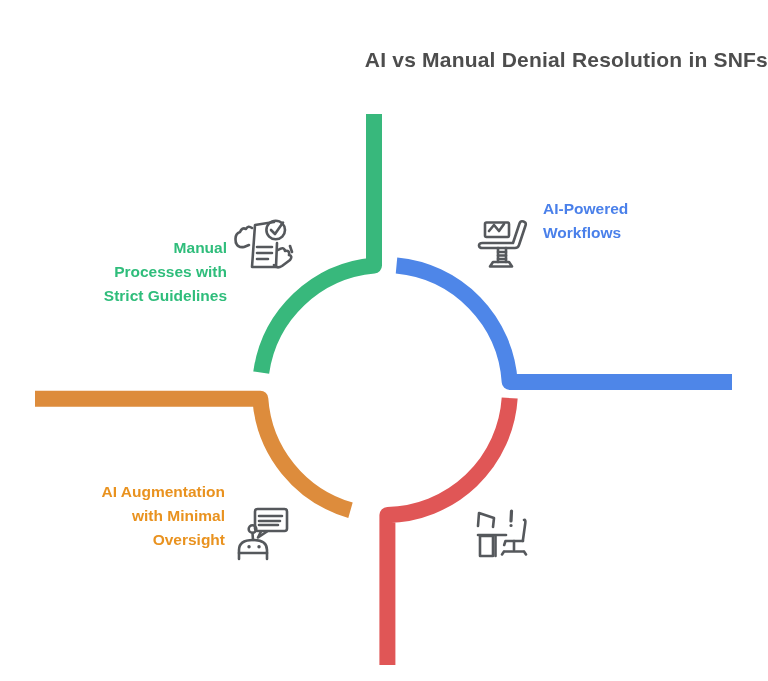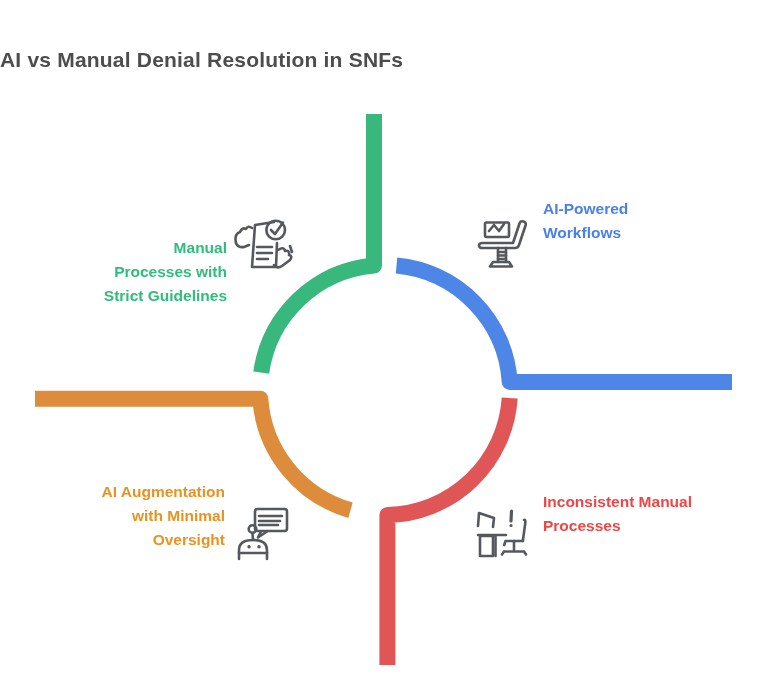--- a/index.html
+++ b/index.html
@@ -1,21 +1,21 @@
 <!DOCTYPE html>
 <html><head>
 <meta charset="utf-8">
 <style>
   html,body{margin:0;padding:0;background:#fff;}
   #stage{
     position:relative;width:768px;height:681px;overflow:hidden;background:#fff;
     font-family:"Liberation Sans",sans-serif;
   }
   .title{
-    position:absolute;top:48px;left:0;width:768px;text-align:left;
+    position:absolute;top:48px;left:0;width:768px;text-align:right;
     font-size:21px;font-weight:bold;letter-spacing:.2px;
   }
   .diagram-svg{position:absolute;left:0;top:0;}
   .seg{fill:none;stroke-width:16;stroke-linecap:butt;stroke-linejoin:round;}
   .seg-outline{fill:none;stroke:#ffffff;stroke-width:21;stroke-linecap:butt;stroke-linejoin:round;}
   .q-label{
     position:absolute;font-size:15.5px;font-weight:bold;line-height:24px;
     white-space:pre-line;
   }
   .q-label.right{text-align:right;}
@@ -51,22 +51,20 @@
 Processes with
 Strict Guidelines</div>
 
   <div class="q-label right" style="left: 25px; top: 480px; width: 200px; color: rgb(233, 146, 31);">AI Augmentation
 with Minimal
 Oversight</div>
 
   <div class="q-label left" style="left: 543px; top: 197px; width: 200px; color: rgb(74, 128, 234);">AI-Powered
 Workflows</div>
 
-  <div class="q-label left" style="left: 543px; top: 490px; width: 210px; color: rgb(238, 70, 70);">Inconsistent Manual
-Processes</div>
 
   <svg class="icon" style="left:234px;top:210px;" width="62" height="62" viewBox="0 0 62 62" stroke="#55585c">
     <path d="M 40 12 L 21 15 L 18 57 L 42 57 L 43 33"></path>
     <path d="M 23 37 H 38 M 23 43 H 38 M 23 49 H 34"></path>
     <circle cx="41.7" cy="20" r="9.3"></circle>
     <path d="M 37 20 L 41 24 L 49 12.5"></path>
     <path d="M 2 33 Q 0 24 6 22 Q 8 17 12 19 Q 14 15 18 18"></path>
     <path d="M 2 33 Q 4 38 10 37 L 15 35"></path>
     <path d="M 44 40 Q 50 36 51 41 Q 56 40 55 45 Q 59 46 56 50 L 48 56 Q 43 59 40 55"></path>
     <path d="M 56 36 L 58 42"></path>

